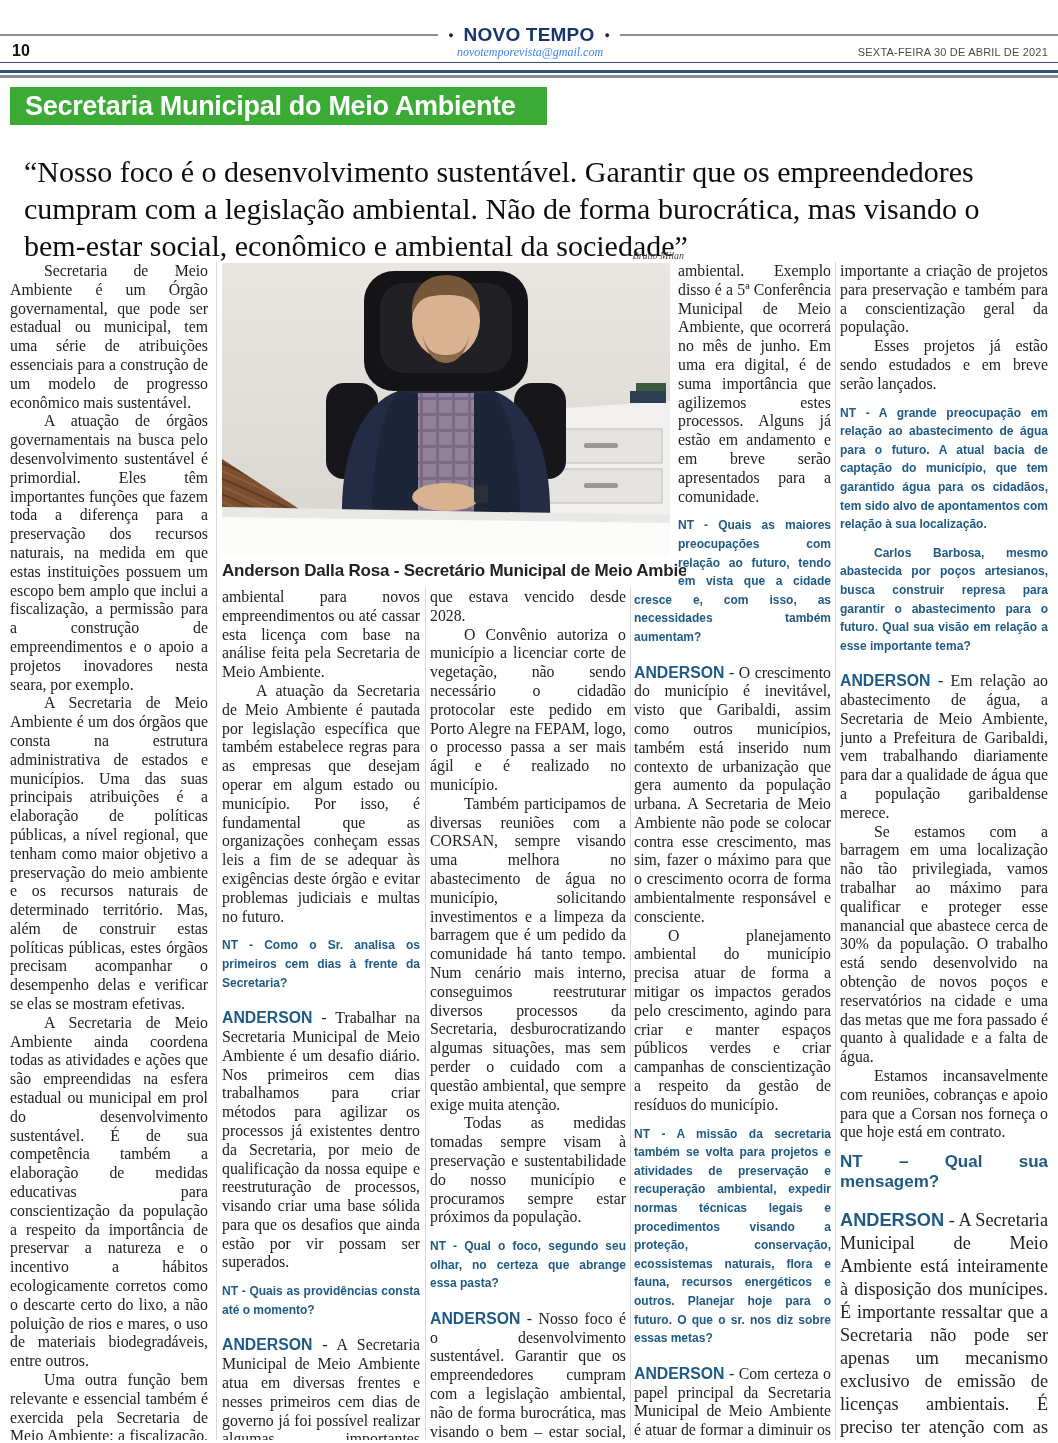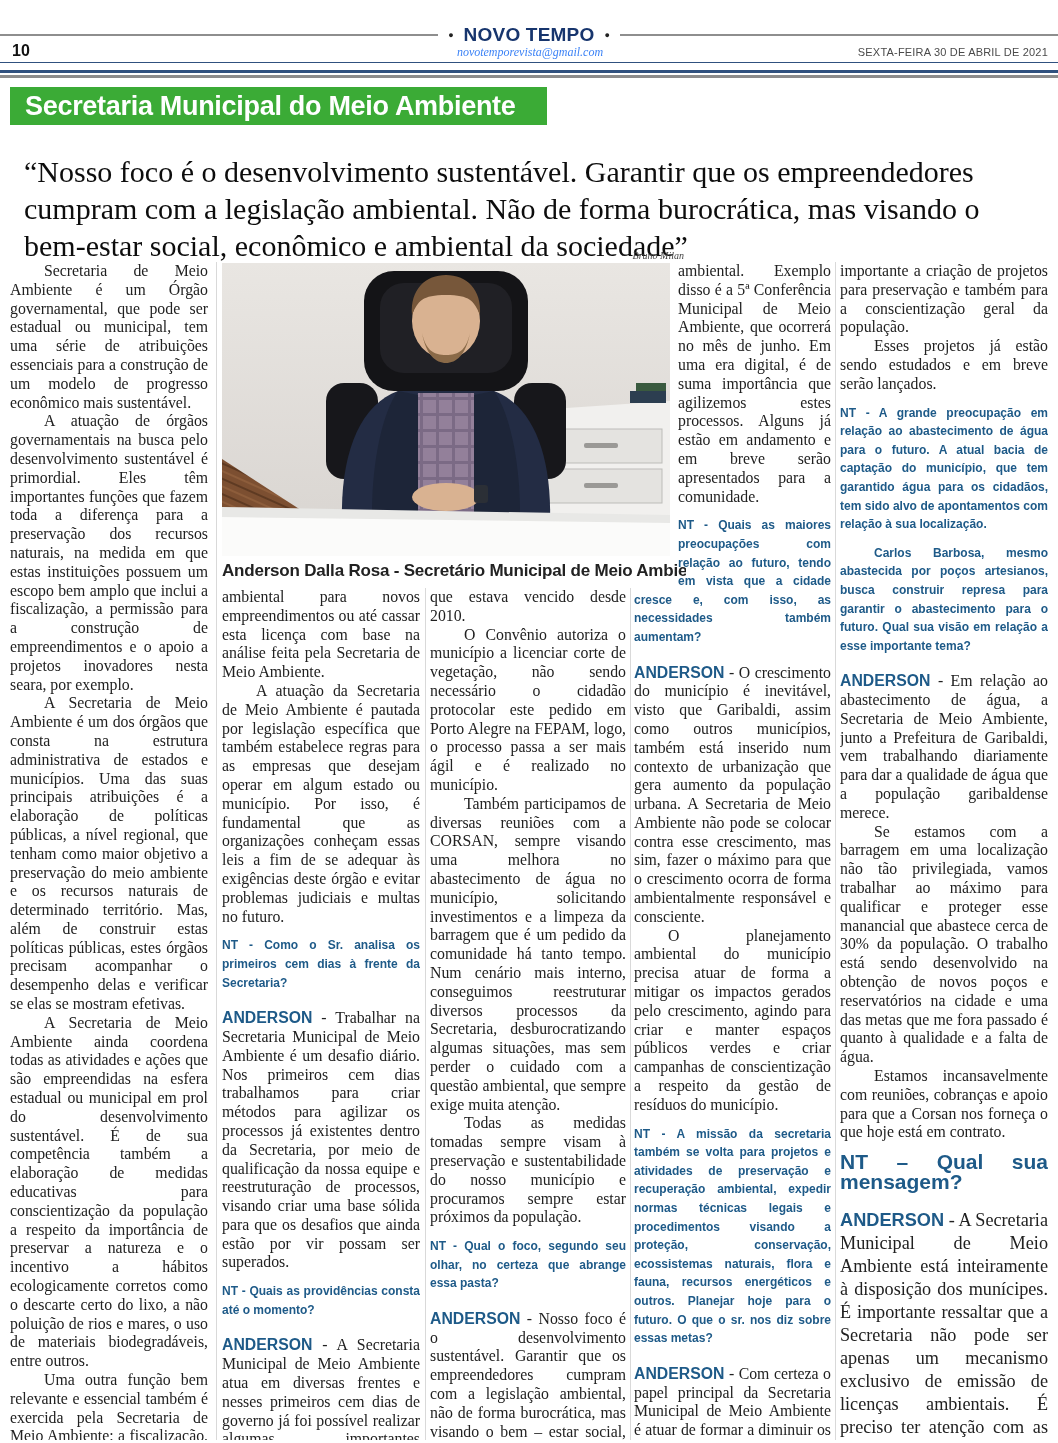--- a/index.html
+++ b/index.html
@@ -45,21 +45,21 @@
   .blk.p.noind{text-indent:0;}
   .blk.q{font-family:"Liberation Sans",sans-serif;font-weight:bold;
          color:var(--question-blue,#1e5a88);font-size:12px;line-height:18.6px;
          margin:10px 0 4px;}
   .blk.q.ind{text-indent:34px;}
   .blk.q + .blk.a{margin-top:17px;}
   .blk.a{text-indent:0;}
   .speaker{font-family:"Liberation Sans",sans-serif;font-weight:bold;
            color:var(--question-blue,#1e5a88);}
   .blk.lg{font-size:18.2px;line-height:23px;}
-  .blk.q.lg{font-size:21px;line-height:20px;}
+  .blk.q.lg{font-size:17px;line-height:20px;}
   .spacer-photo{float:left;width:44px;height:326px;}
   
   .figure{position:absolute;left:222px;top:-6px;width:464px;}
   .photo-credit{font-style:italic;font-size:10px;color:#444;text-align:right;
                 padding-right:2px;height:13px;font-family:"Liberation Serif",serif;}
   .photo-frame{width:448px;height:293px;display:block;}
   .photo-caption{font-family:"Liberation Sans",sans-serif;font-weight:bold;
                  font-size:17px;color:#222;margin-top:5px;letter-spacing:-.2px;
                  white-space:nowrap;overflow:hidden;}
 </style>
@@ -166,21 +166,21 @@
       </div>
     <div class="col col-2">
         <p class="blk p noind">ambiental para novos empreendimentos ou até cassar esta licença com base na análise feita pela Secretaria de Meio Ambiente.</p>
         <p class="blk p">A atuação da Secretaria de Meio Ambiente é pautada por legislação específica que também estabelece regras para as empresas que desejam operar em algum estado ou município. Por isso, é fundamental que as organizações conheçam essas leis a fim de se adequar às exigências deste órgão e evitar problemas judiciais e multas no futuro.</p>
         <p class="blk q">NT - Como o Sr. analisa os primeiros cem dias à frente da Secretaria?</p>
         <p class="blk a"><span class="speaker">ANDERSON</span> - Trabalhar na Secretaria Municipal de Meio Ambiente é um desafio diário. Nos primeiros cem dias trabalhamos para criar métodos para agilizar os processos já existentes dentro da Secretaria, por meio de qualificação da nossa equipe e reestruturação de processos, visando criar uma base sólida para que os desafios que ainda estão por vir possam ser superados.</p>
         <p class="blk q">NT - Quais as providências consta até o momento?</p>
         <p class="blk a"><span class="speaker">ANDERSON</span> - A Secretaria Municipal de Meio Ambiente atua em diversas frentes e nesses primeiros cem dias de governo já foi possível realizar algumas importantes intervenções. Conseguimos recuperar o Convênio Mata Atlântica, com a Secretaria Estadual de Meio Ambiente,</p>
       </div>
     <div class="col col-3">
-        <p class="blk p noind">que estava vencido desde 2010.</p>
+        <p class="blk p noind">que estava vencido desde 2028.</p>
         <p class="blk p">O Convênio autoriza o município a licenciar corte de vegetação, não sendo necessário o cidadão protocolar este pedido em Porto Alegre na FEPAM, logo, o processo passa a ser mais ágil e é realizado no município.</p>
         <p class="blk p">Também participamos de diversas reuniões com a CORSAN, sempre visando uma melhora no abastecimento de água no município, solicitando investimentos e a limpeza da barragem que é um pedido da comunidade há tanto tempo. Num cenário mais interno, conseguimos reestruturar diversos processos da Secretaria, desburocratizando algumas situações, mas sem perder o cuidado com a questão ambiental, que sempre exige muita atenção.</p>
         <p class="blk p">Todas as medidas tomadas sempre visam à preservação e sustentabilidade do nosso município e procuramos sempre estar próximos da população.</p>
         <p class="blk q">NT - Qual o foco, segundo seu olhar, no certeza que abrange essa pasta?</p>
         <p class="blk a"><span class="speaker">ANDERSON</span> - Nosso foco é o desenvolvimento sustentável. Garantir que os empreendedores cumpram com a legislação ambiental, não de forma burocrática, mas visando o bem – estar social, econômico e ambiental da sociedade.</p>
       </div>
     <div class="col col-4">
       <div class="spacer-photo"></div>
     <p class="blk p noind">ambiental. Exemplo disso é a 5ª Conferência Municipal de Meio Ambiente, que ocorrerá no mês de junho. Em uma era digital, é de suma importância que agilizemos estes processos. Alguns já estão em andamento e em breve serão apresentados para a comunidade.</p>
         <p class="blk q">NT - Quais as maiores preocupações com relação ao futuro, tendo em vista que a cidade cresce e, com isso, as necessidades também aumentam?</p>

